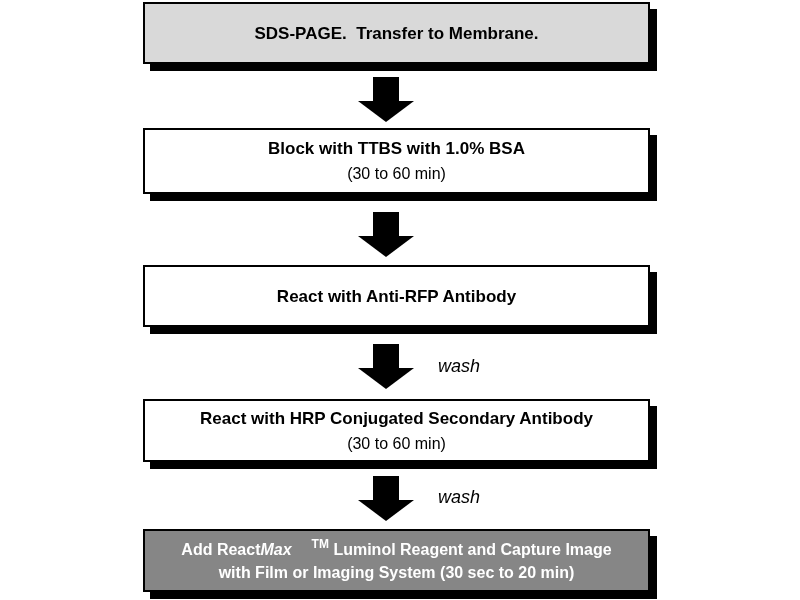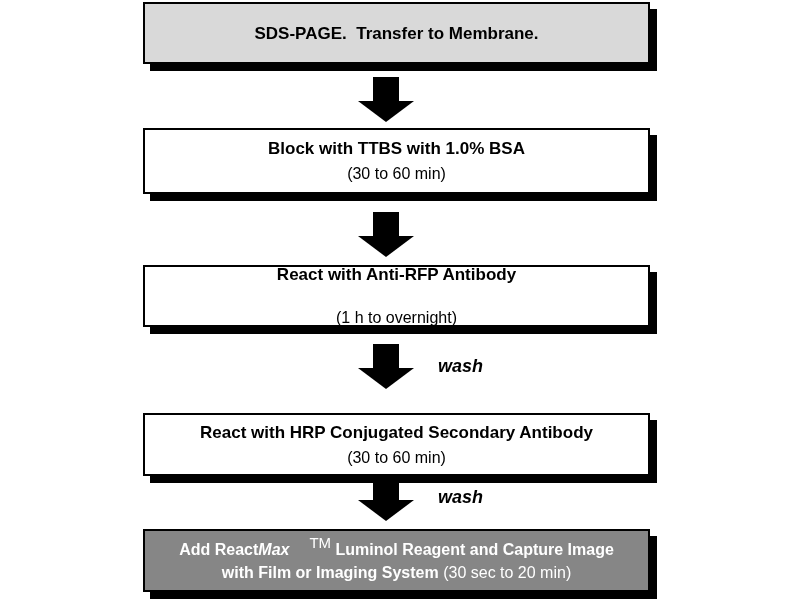--- a/index.html
+++ b/index.html
@@ -41,39 +41,39 @@
   }
   .step-sub {
     font-size: 16px;
     font-weight: normal;
     line-height: 25px;
   }
 
   #step1 { top: 2px;   height: 62px; }
   #step2 { top: 128px; height: 66px; }
   #step3 { top: 265px; height: 62px; gap: 18px; }
-  #step4 { top: 413px; height: 63px; }
+  #step4 { top: 399px; height: 63px; }
   #step5 { top: 529px; height: 63px; }
 
   .final-text {
     font-size: 16px;
     font-weight: bold;
     line-height: 23px;
     white-space: pre-wrap;
     padding: 0 28px;
   }
   .final-text i { font-style: italic; text-align: right; }
   .final-text sup {
-    font-size: 15px;
-    font-weight: normal;
+    font-size: 12px;
+    font-weight: bold;
     vertical-align: super;
     line-height: 0;
     margin-left: 20px;
   }
-  .final-text .normal { font-weight: normal; text-align: center; }
+  .final-text .normal { font-weight: bold; text-align: center; }
 
   .arrow {
     position: absolute;
     left: 358px;
     width: 56px;
     height: 45px;
   }
   .arrow .stem {
     width: 26px;
     height: 24px;
@@ -90,21 +90,21 @@
   }
   #arrow1 { top: 77px; }
   #arrow2 { top: 212px; }
   #arrow3 { top: 344px; }
   #arrow4 { top: 476px; }
 
   .wash-label {
     position: absolute;
     left: 438px;
     font-size: 18px;
-    font-weight: bold;
+    font-weight: normal;
     font-style: italic;
   }
   #wash1 { top: 356px; }
   #wash2 { top: 487px; }
 </style>
 </head>
 <body>
 
 <div class="canvas">
 
@@ -122,21 +122,20 @@
     <div class="step-sub">(30 to 60 min)</div>
   </div>
 
   <div id="arrow2" class="arrow">
     <div class="stem"></div>
     <div class="head"></div>
   </div>
 
   <div id="step3" class="box box-white">
     <div class="step-title">React with Anti-RFP Antibody</div>
-    <div class="step-sub">(1 h to overnight)</div>
   </div>
 
   <div id="arrow3" class="arrow">
     <div class="stem"></div>
     <div class="head"></div>
   </div>
   <div id="wash1" class="wash-label">wash</div>
 
   <div id="step4" class="box box-white">
     <div class="step-title">React with HRP Conjugated Secondary Antibody</div>

